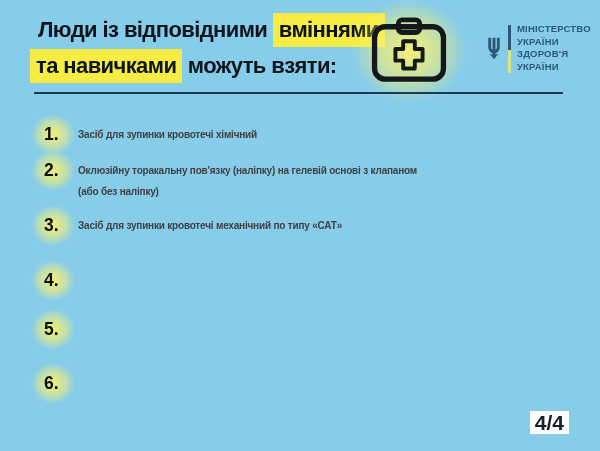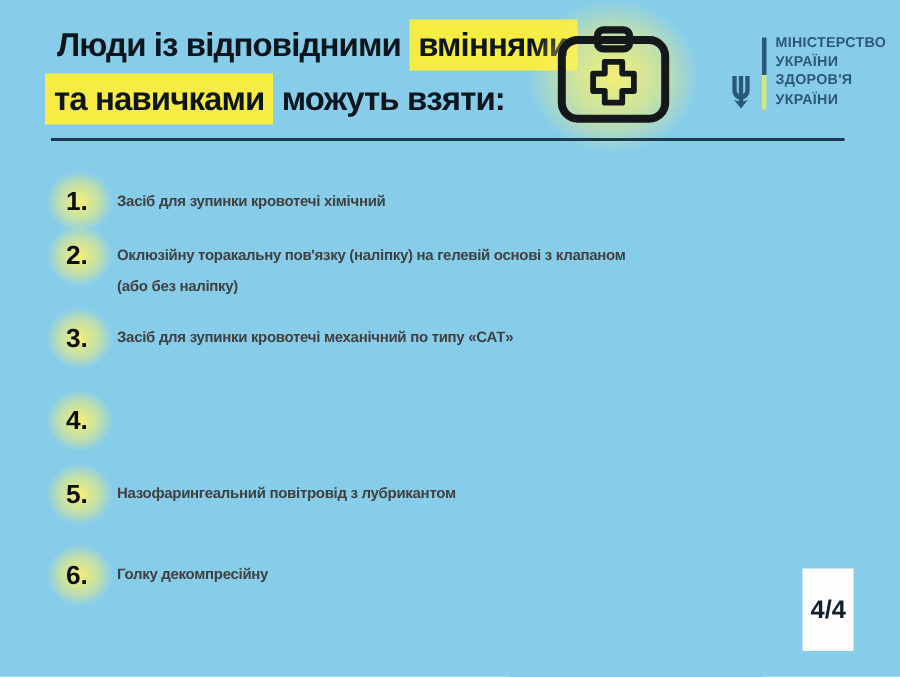--- a/index.html
+++ b/index.html
@@ -26,21 +26,21 @@
 
   .kit-wrap{position:absolute;left:352px;top:0;width:114px;height:102px;}
   .kit-glow{
     position:absolute;left:0;top:0;width:114px;height:102px;
     background:radial-gradient(closest-side,rgba(250,241,110,0.95) 0%,rgba(250,241,110,0.55) 55%,rgba(250,241,110,0) 100%);
   }
   .kit-svg{position:absolute;left:19px;top:17px;}
 
   .ministry{
     position:absolute;left:486px;top:23px;
-    display:flex;align-items:flex-end;
+    display:flex;align-items:center;
   }
   .tryzub{display:block;margin-top:1px;}
   .min-bar{
     width:3px;height:48px;margin:1px 6px 0 6px;
     background:linear-gradient(to bottom,#2A5876 0 52%,#D8E488 52% 100%);
   }
   .min-name{
     font-size:9.5px;font-weight:bold;line-height:12.5px;
     color:#2A5876;letter-spacing:0.2px;white-space:nowrap;
   }
@@ -71,22 +71,22 @@
   .num-text{position:relative;z-index:1;}
   .item-text{
     font-size:10px;font-weight:bold;color:#404040;
     line-height:21px;letter-spacing:-0.2px;white-space:nowrap;
   }
 
   
   .page-indicator{
     position:absolute;right:31px;bottom:17px;
     background:#FDFDFD;color:#10202c;
-    font-size:17px;font-weight:bold;line-height:23px;
-    padding:16px 5px;
+    font-size:21px;font-weight:bold;line-height:23px;
+    padding:0 5px;
   }
 </style>
 </head>
 <body>
 
 <div class="canvas">
 
   <h1 class="title">
     <span class="t-line t-line1">
       <span>Люди із відповідними</span>
@@ -155,31 +155,25 @@
     <div class="list-item">
       <div class="num-wrap">
         <span class="num"><span class="num-text">4.</span></span>
       </div>
     </div>
 
     <div class="list-item">
       <div class="num-wrap">
         <span class="num"><span class="num-text">5.</span></span>
       </div>
-      <div class="item-text">
-        <div>Назофарингеальний повітровід з лубрикантом</div>
-      </div>
     </div>
 
     <div class="list-item">
       <div class="num-wrap">
         <span class="num"><span class="num-text">6.</span></span>
-      </div>
-      <div class="item-text">
-        <div>Голку декомпресійну</div>
       </div>
     </div>
 
   </div>
 
   <div class="page-indicator">4/4</div>
 
 </div>
 
 </body></html>

